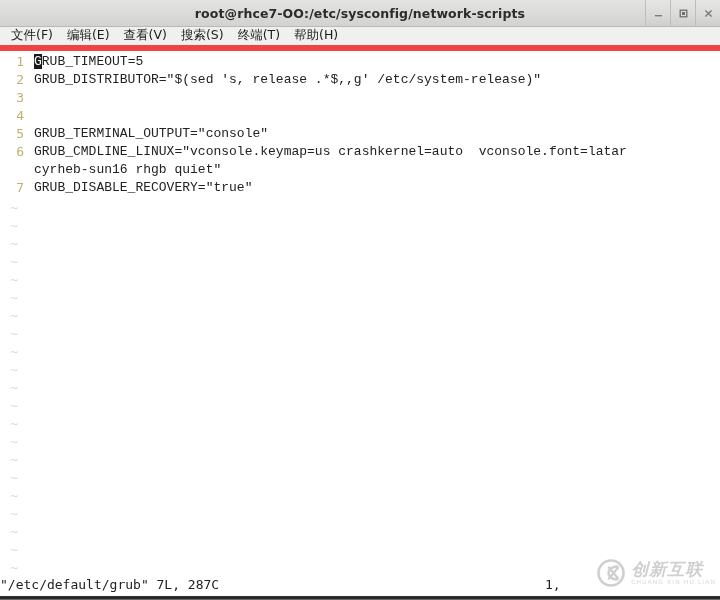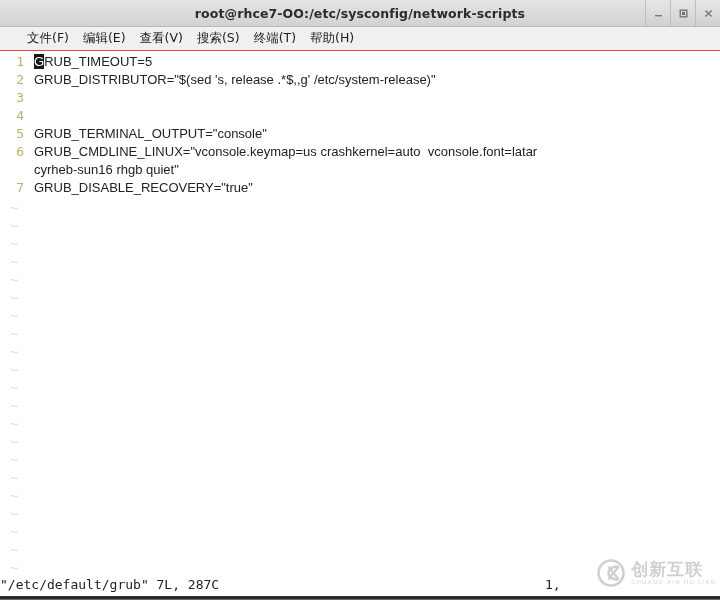--- a/index.html
+++ b/index.html
@@ -61,24 +61,24 @@
     justify-content: center;
     box-sizing: border-box;
   }
   .winbtn svg { display: block; }
 
   
   .menubar {
     height: 24px;
     flex: 0 0 24px;
     background: #f0f0ee;
-    border-bottom: 1px solid #ef4444;
+    border-bottom: 6px solid #ef4444;
     display: flex;
     align-items: center;
-    padding-left: 20px;
+    padding-left: 4px;
     box-sizing: border-box;
   }
   .menu-item {
     font-family: "DejaVu Sans", sans-serif;
     font-size: 12.5px;
     color: #1c1c1c;
     padding: 2px 7px 3px 7px;
     white-space: nowrap;
     line-height: 1;
   }
@@ -118,21 +118,21 @@
     font-size: 13px;
     line-height: 18px;
     padding-right: 0px;
     user-select: none;
   }
   .lnum.blank { color: transparent; }
   .ltext {
     display: inline-block;
     padding-left: 10px;
     color: #222222;
-    font-family: Liberation Sans, sans-serif;
+    font-family: Liberation Mono, monospace;
     font-size: 13px;
     line-height: 18px;
     white-space: pre;
   }
   .cursor-char {
     background: #1a1a1a;
     color: #ffffff;
   }
 
   .tilde-col {
@@ -208,20 +208,21 @@
     flex-direction: column;
     justify-content: center;
   }
   .wm-cn {
     font-family: "DejaVu Sans", sans-serif;
     font-size: 17px;
     font-weight: bold;
     color: #8e8e8e;
     letter-spacing: 1px;
     line-height: 18px;
+    font-style: italic;
   }
   .wm-py {
     font-family: "DejaVu Sans", sans-serif;
     font-size: 6px;
     color: #a2a2a2;
     letter-spacing: 1.1px;
     line-height: 8px;
   }
 </style>
 </head>

